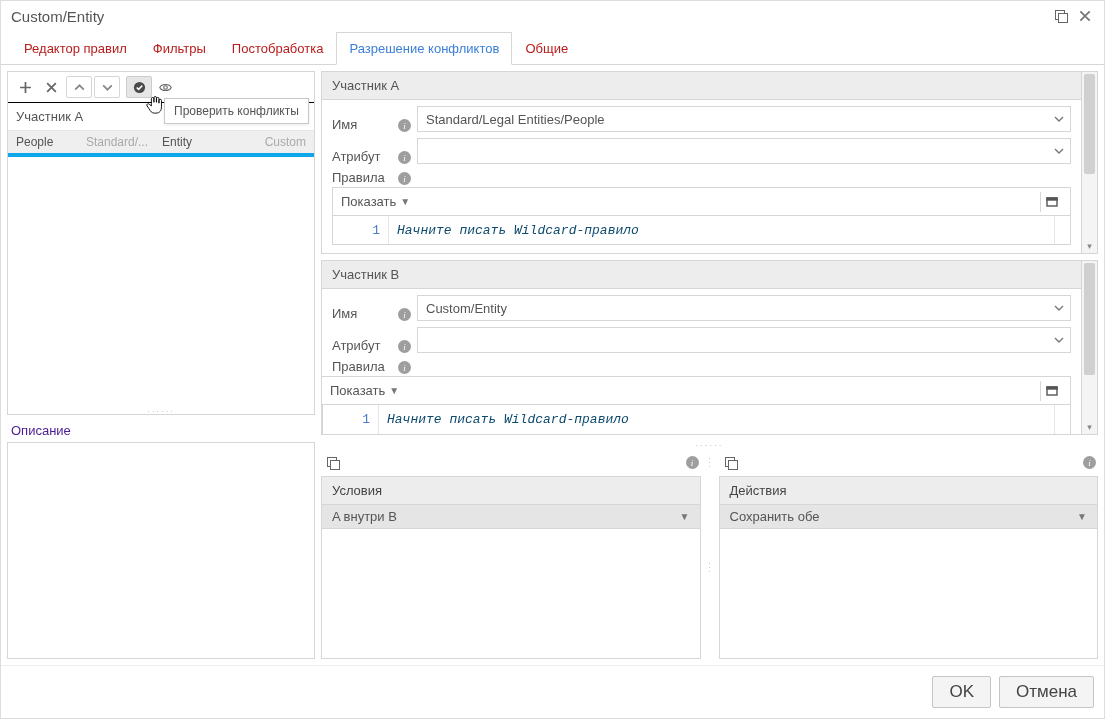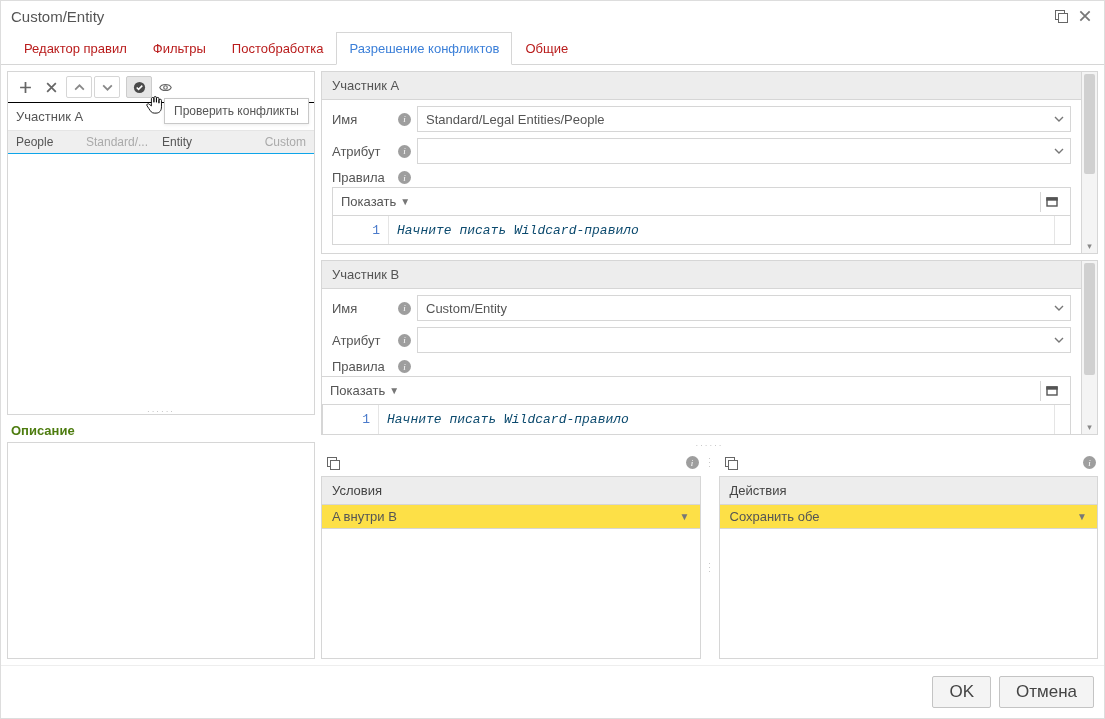--- a/index.html
+++ b/index.html
@@ -22,41 +22,41 @@
   
   .left { width: 308px; display: flex; flex-direction: column; gap: 6px; }
   .left-top { border: 1px solid #d6d6d6; display: flex; flex-direction: column; flex: 0 0 344px; }
   .toolbar { display: flex; padding: 4px 4px; border-bottom: 1px solid #000000; align-items: center; position: relative; }
   .toolbar .tbtn { width: 26px; height: 22px; display: flex; align-items: center; justify-content: center; cursor: pointer; border-radius: 2px; color: #666; border: 1px solid transparent; }
   .toolbar .tbtn.hover { background: #e6e6e6; border-color: #ccc; }
   .toolbar .tbtn.boxed { border: 1px solid #d6d6d6; margin-left: 2px; }
   .toolbar svg { width: 13px; height: 13px; }
   .tooltip { position: absolute; top: 26px; left: 156px; background: #fff; border: 1px solid #c8c8c8; padding: 5px 9px; font-size: 12px; color: #555; white-space: nowrap; z-index: 10; box-shadow: 0 1px 3px rgba(0,0,0,.08); }
   .list-header { padding: 6px 8px; background: #fff; font-size: 13px; color: #555; display: flex; justify-content: space-between; }
-  .list-row { display: flex; padding: 4px 8px; background: #efefef; font-size: 12px; color: #555; border-top: 1px solid #e5e5e5; border-bottom: 1px solid #0ea5e9;}
+  .list-row { display: flex; padding: 4px 8px; background: #efefef; font-size: 12px; color: #555; border-top: 1px solid #e5e5e5; border-bottom: 4px solid #0ea5e9;}
   .list-row .c1 { width: 70px; }
   .list-row .c2 { width: 76px; color: #aaa; }
   .list-row .c3 { width: 90px; }
   .list-row .c4 { flex:1; text-align: right; color: #aaa; }
   .list-body { flex: 1; background: #fff; }
   .splitter-h { height: 6px; display: flex; justify-content: center; align-items: center;}
   .splitter-h::before { content: "······"; color: #bbb; letter-spacing: 2px; font-size: 8px; }
 
   .desc-block { display: flex; flex-direction: column; flex: 1; }
-  .desc-label { padding: 2px 4px 4px; color: #4d7c0f; font-weight: bold; }
+  .desc-label { padding: 2px 4px 4px; color: #4c1d95; }
   .desc-area { flex: 1; border: 1px solid #d6d6d6; background: #fff; }
 
   
   .right { flex: 1; display: flex; flex-direction: column; gap: 6px; }
 
   .participant-row { display: flex; align-items: stretch; border: 1px solid #d6d6d6; }
   .participant-body { flex: 1; display: flex; flex-direction: column; }
   .section-head { background: #ededed; padding: 6px 10px; font-size: 13px; color: #555; border-bottom: 1px solid #d6d6d6; }
   .fields { padding: 6px 10px 0; }
-  .field-row { display: flex; align-items: center; margin-bottom: 6px; gap: 6px; }
+  .field-row { display: flex; align-items: flex-end; margin-bottom: 6px; gap: 6px; }
   .field-label { width: 60px; color: #555; }
   .info-icon { width: 13px; height: 13px; border-radius: 50%; background: #9e9e9e; color: #fff; font-size: 9px; display: inline-flex; align-items: center; justify-content: center; font-style: italic; font-family: Georgia, serif; }
   .info-icon::before { content: "i"; }
   .field-input { flex: 1; }
   .dropdown { display: flex; border: 1px solid #d6d6d6; height: 26px; align-items: stretch; background: #fff; }
   .dropdown .dd-text { flex: 1; padding: 4px 8px; color: #555; display: flex; align-items: center; }
   .dropdown .dd-caret { width: 22px; display: flex; align-items: center; justify-content: center; color: #777; }
   .dd-caret-svg { width: 10px; height: 10px; }
 
   .rules-bar { display: flex; align-items: center; border: 1px solid #d6d6d6; border-bottom: none; margin: 0 10px; height: 28px; padding: 0 8px; }
@@ -75,21 +75,21 @@
   .side-scroll .thumb { position: absolute; top: 2px; left: 2px; right: 2px; height: 55%; background: #d0d0d0; border-radius: 2px; }
   .side-scroll .arrow-down { position: absolute; bottom: 2px; left: 0; right: 0; text-align: center; color: #888; font-size: 9px; }
 
   .splitter-dots { display:flex; justify-content:center; height:8px; color:#bbb; font-size:8px; letter-spacing:2px;}
 
   .bottom-two { flex: 1; display: flex; gap: 6px; }
   .cond-panel { flex: 1; display: flex; flex-direction: column; border: 1px solid #d6d6d6;}
   .cond-toolbar { display: flex; align-items: center; padding: 4px 6px; gap: 4px; border-bottom: 1px solid #e5e5e5;}
   .cond-toolbar .sp { flex: 1; }
   .cond-head { background: #ededed; padding: 6px 10px; font-size: 13px; border-bottom: 1px solid #d6d6d6;}
-  .cond-val { background: #fde047; padding: 4px 10px; display: flex; align-items: center; border-bottom: 1px solid #d6d6d6;}
+  .cond-val { background: #e5e5e5; padding: 4px 10px; display: flex; align-items: center; border-bottom: 1px solid #d6d6d6;}
   .cond-val .txt { flex:1; color: #555; }
   .cond-body { flex:1; background:#fff; }
   .vsplit { width: 6px; display:flex; align-items:center; justify-content:center;}
   .vsplit::before{ content:"·\A·\A·"; white-space:pre; color:#bbb; font-size:8px; line-height:4px;}
 
   .footer { display: flex; justify-content: flex-end; gap: 8px; padding: 10px; border-top: 1px solid #eee; }
   .btn { border: 1px solid #c4c4c4; background: #f4f4f4; padding: 5px 16px; cursor: pointer; border-radius: 2px; color: #444; font-size: 17px; }
 
   .double-square { position: relative; width: 12px; height: 12px; }
   .double-square::before, .double-square::after { content:""; position:absolute; width:8px; height:8px; border:1.4px solid #666; background:#fff;}

